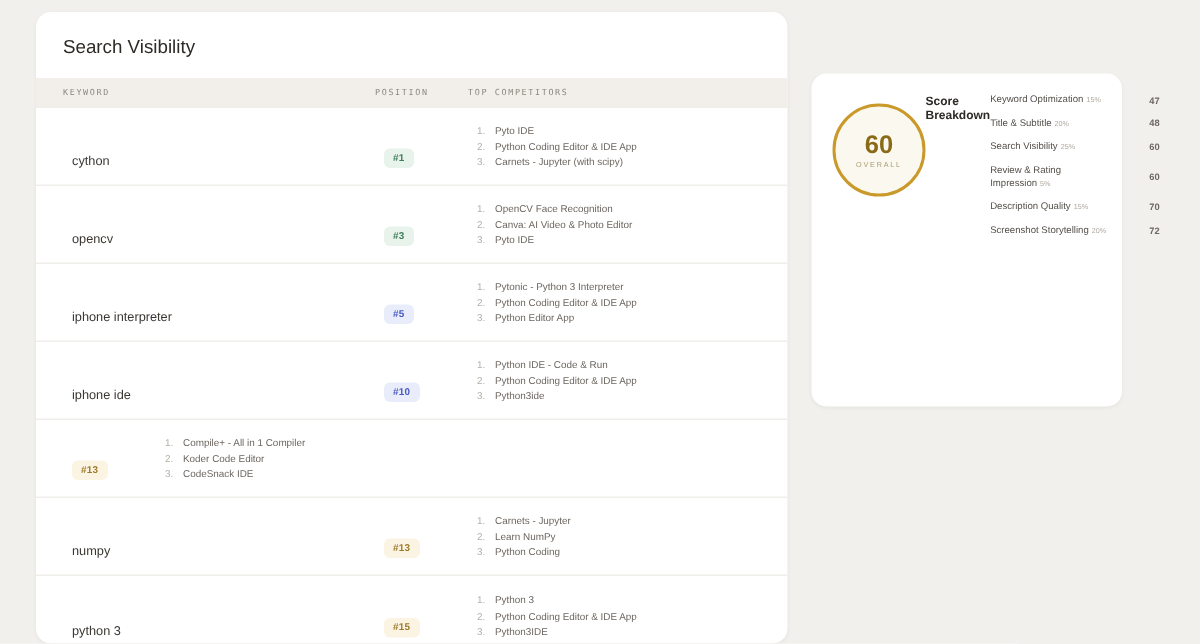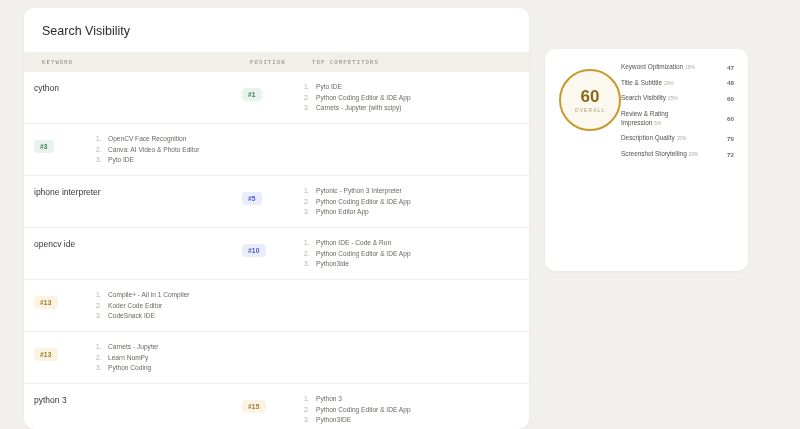--- a/index.html
+++ b/index.html
@@ -41,22 +41,22 @@
     font-size: 5.6px;
     letter-spacing: 1.1px;
     color: #8d8780;
   }
   .col-kw { width: 208px; flex: none; }
   .col-pos { width: 62px; flex: none; }
   .col-comp { flex: 1; }
 
   .row {
     display: flex;
-    align-items: flex-start;
-    padding: 11px 10px;
+    align-items: flex-end;
+    padding: 11px 24px;
     border-bottom: 1px solid #f0eeea;
     min-height: 52px;
   }
   .row:last-child { border-bottom: none; }
   .kw {
     font-size: 8.5px;
     color: #3a3632;
   }
   .badge {
     display: inline-block;
@@ -153,20 +153,21 @@
               <span class="comp-num">2.</span>
               <span class="comp-name">Python Coding Editor &amp; IDE App</span>
             </div>
             <div class="comp-line">
               <span class="comp-num">3.</span>
               <span class="comp-name">Carnets - Jupyter (with scipy)</span>
             </div>
           </div>
         </div>
         <div class="row">
+          <div class="col-kw kw">opencv</div>
           <div class="col-pos"><span class="badge green">#3</span></div>
           <div class="col-comp comp-list">
             <div class="comp-line">
               <span class="comp-num">1.</span>
               <span class="comp-name">OpenCV Face Recognition</span>
             </div>
             <div class="comp-line">
               <span class="comp-num">2.</span>
               <span class="comp-name">Canva: AI Video &amp; Photo Editor</span>
             </div>
@@ -188,21 +189,21 @@
               <span class="comp-num">2.</span>
               <span class="comp-name">Python Coding Editor &amp; IDE App</span>
             </div>
             <div class="comp-line">
               <span class="comp-num">3.</span>
               <span class="comp-name">Python Editor App</span>
             </div>
           </div>
         </div>
         <div class="row">
-          <div class="col-kw kw">opencv ide</div>
+          <div class="col-kw kw">iphone ide</div>
           <div class="col-pos"><span class="badge blue">#10</span></div>
           <div class="col-comp comp-list">
             <div class="comp-line">
               <span class="comp-num">1.</span>
               <span class="comp-name">Python IDE - Code &amp; Run</span>
             </div>
             <div class="comp-line">
               <span class="comp-num">2.</span>
               <span class="comp-name">Python Coding Editor &amp; IDE App</span>
             </div>
@@ -223,20 +224,21 @@
               <span class="comp-num">2.</span>
               <span class="comp-name">Koder Code Editor</span>
             </div>
             <div class="comp-line">
               <span class="comp-num">3.</span>
               <span class="comp-name">CodeSnack IDE</span>
             </div>
           </div>
         </div>
         <div class="row">
+          <div class="col-kw kw">numpy</div>
           <div class="col-pos"><span class="badge amber">#13</span></div>
           <div class="col-comp comp-list">
             <div class="comp-line">
               <span class="comp-num">1.</span>
               <span class="comp-name">Carnets - Jupyter</span>
             </div>
             <div class="comp-line">
               <span class="comp-num">2.</span>
               <span class="comp-name">Learn NumPy</span>
             </div>
@@ -268,20 +270,21 @@
 
   </div>
 
   <div class="right-card">
     <div class="score-wrap">
       <div class="score-circle">
         <div class="score-num">60</div>
         <div class="score-label">OVERALL</div>
       </div>
     </div>
+    <div class="bd-title">Score Breakdown</div>
     <div id="bd-container">
         <div class="bd-row">
           <div class="bd-label"><span>Keyword Optimization</span><span class="bd-weight">15%</span></div>
           <div class="bd-bar">
             <div class="bd-fill" style="width: 47%; background: rgb(201, 150, 42);"></div>
           </div>
           <div class="bd-val">47</div>
         </div>
         <div class="bd-row">
           <div class="bd-label"><span>Title &amp; Subtitle</span><span class="bd-weight">20%</span></div>

